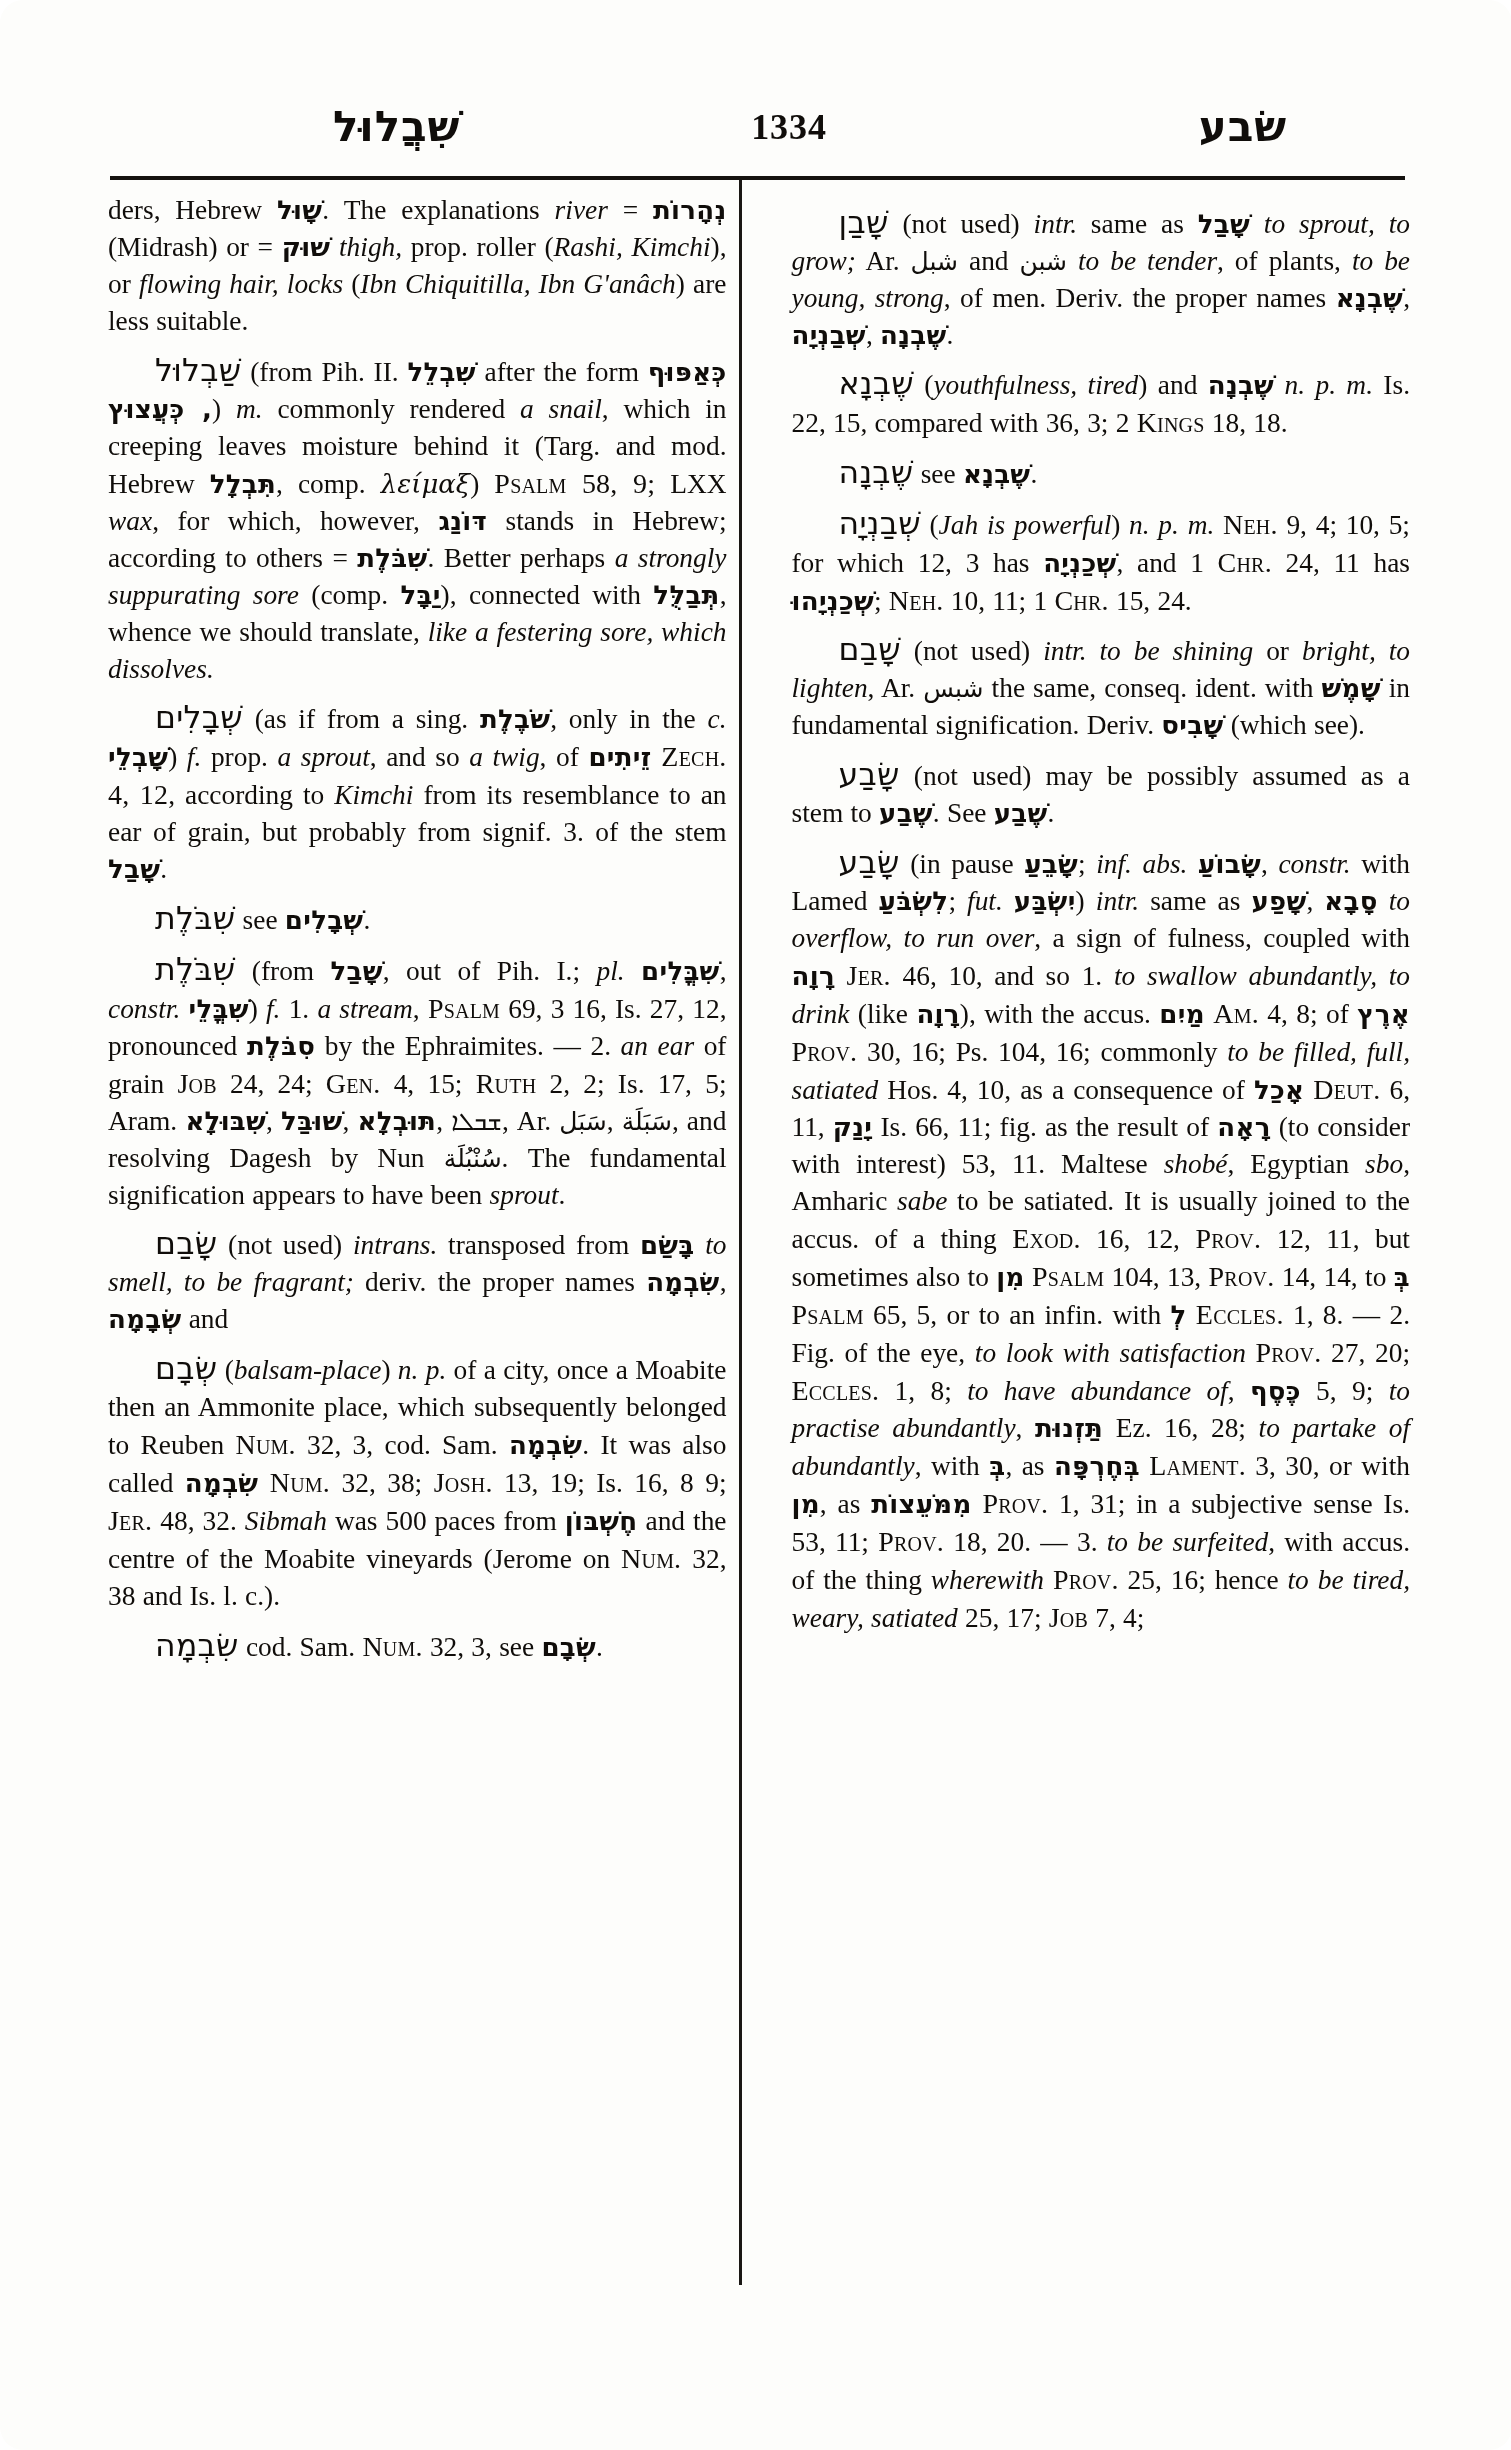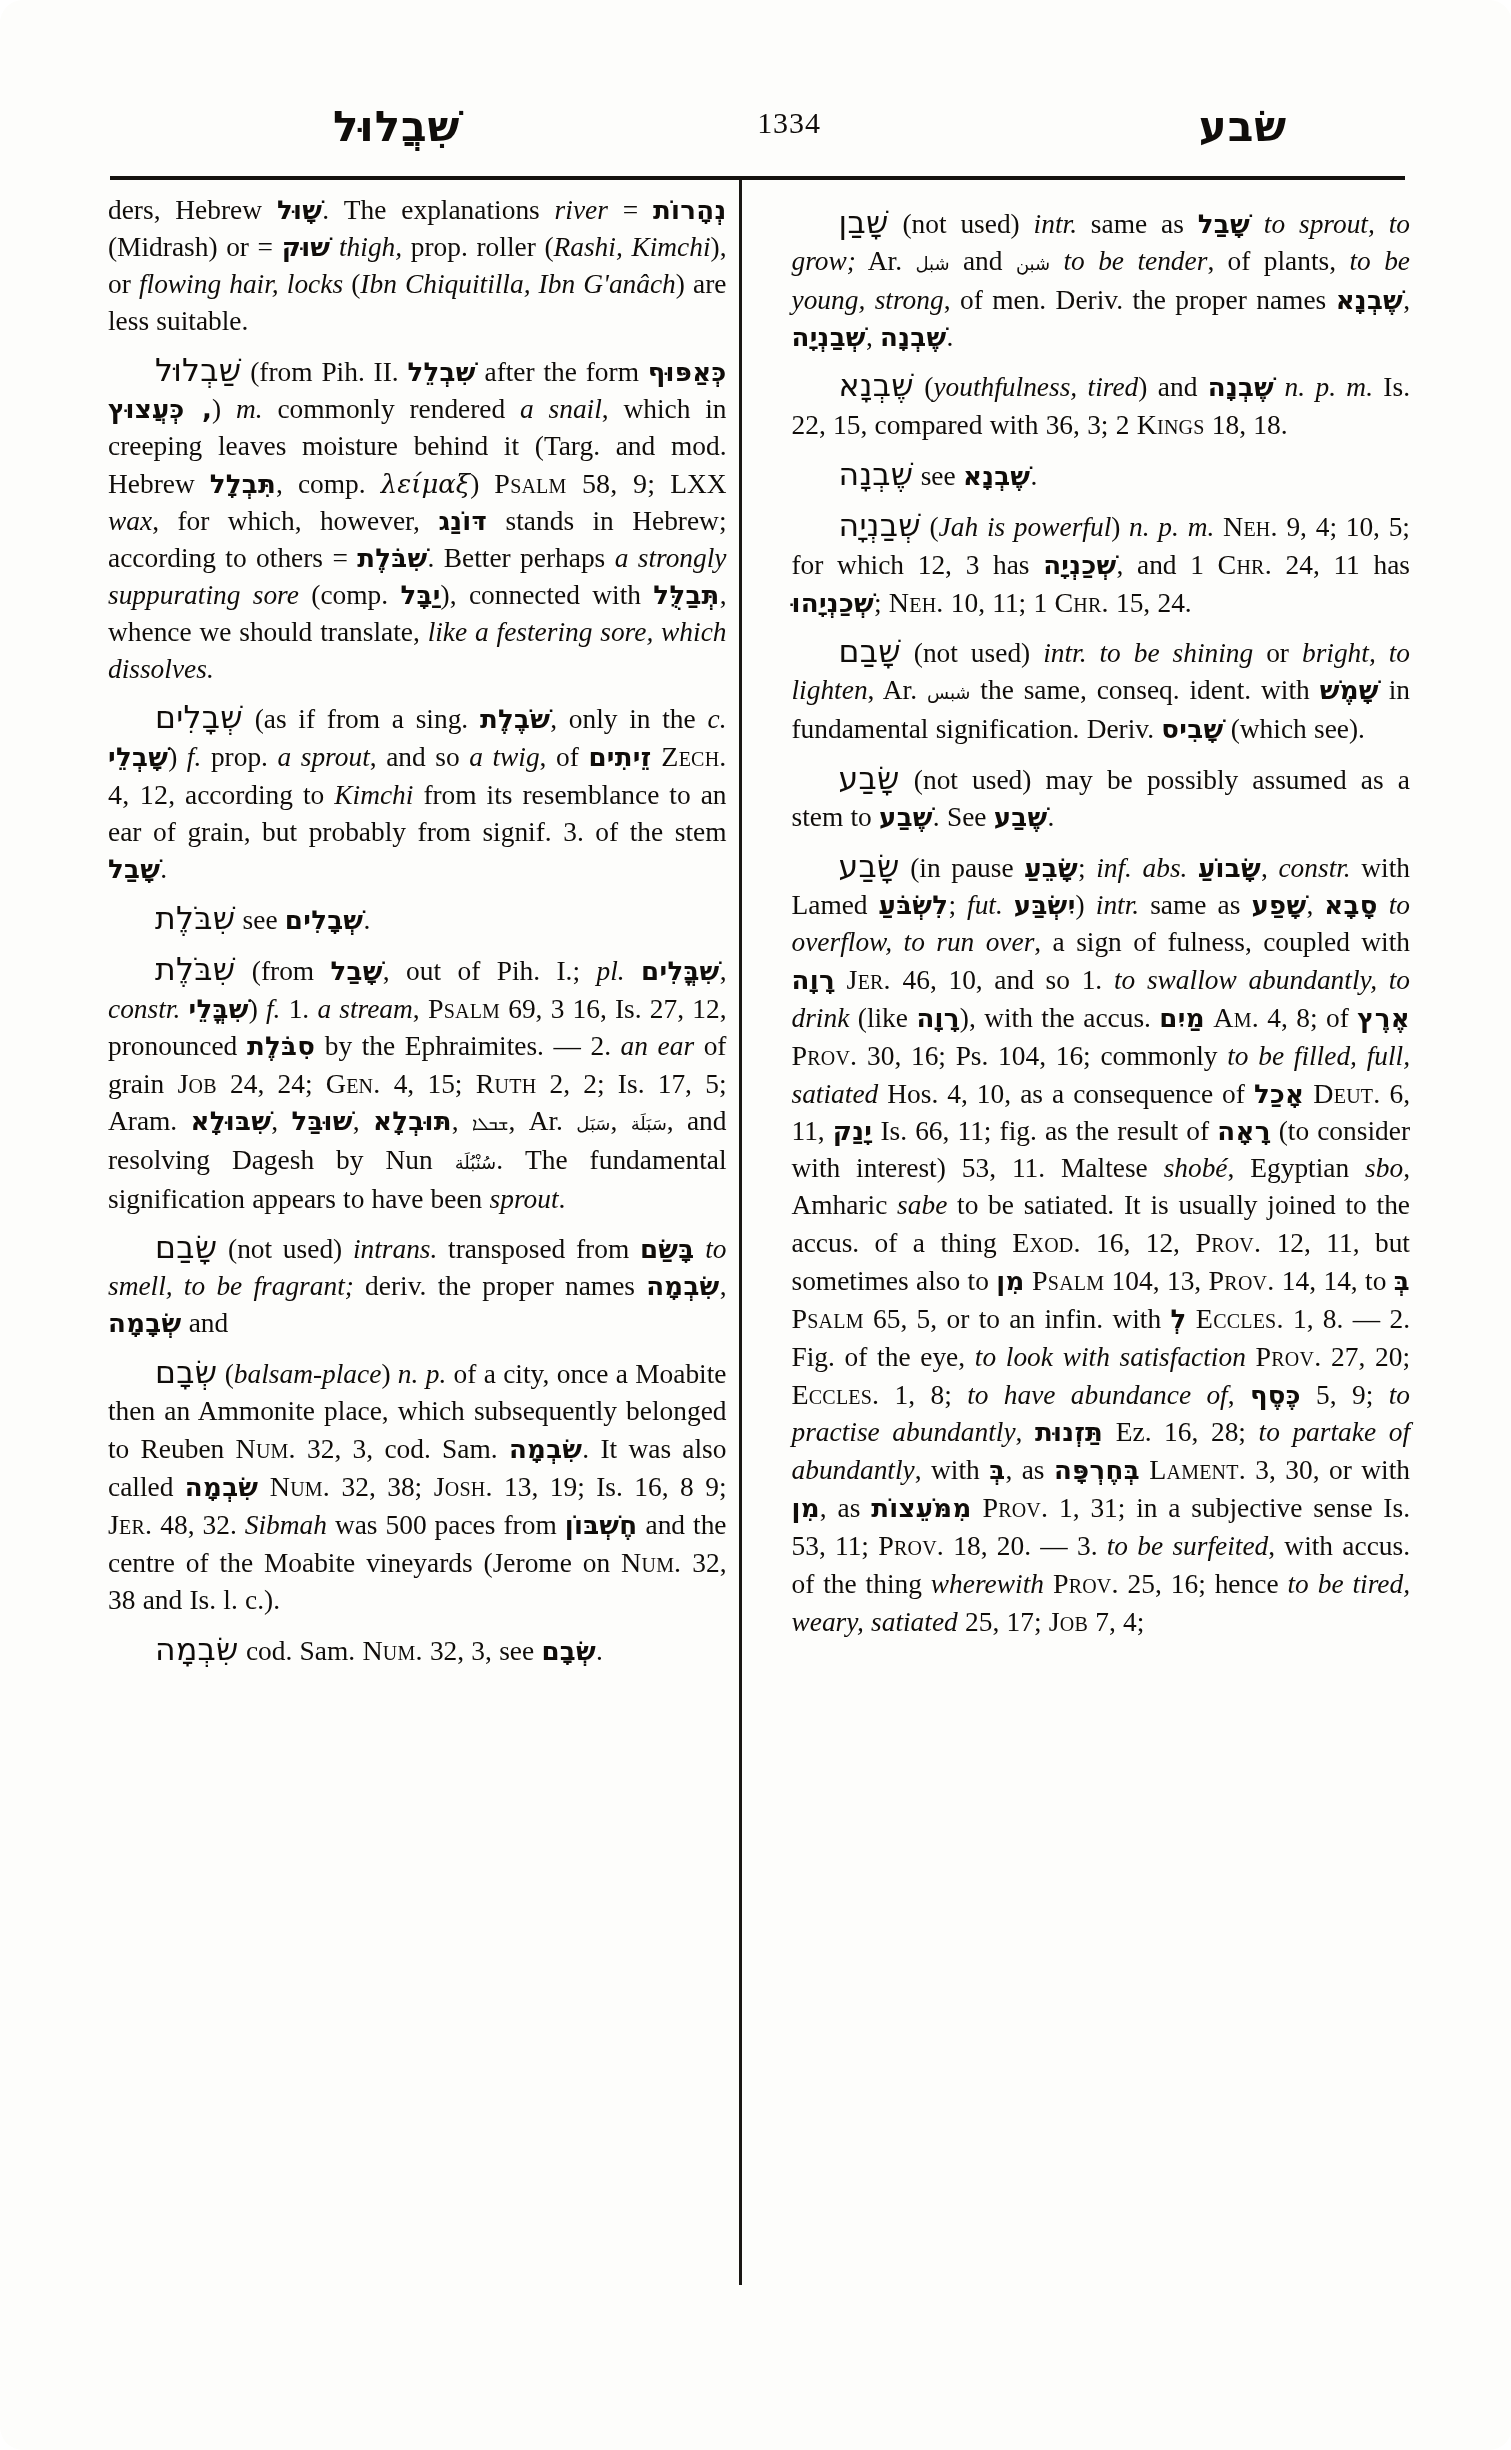--- a/index.html
+++ b/index.html
@@ -36,22 +36,22 @@
     font-family: "DejaVu Sans", sans-serif;
     font-size: 42px;
     font-weight: 700;
     direction: rtl;
     letter-spacing: 0.9px;
     line-height: 1;
   }
   .head-heb.left  { margin-left: 225px; }
   .head-heb.right { margin-right: 126px; }
   .folio {
-    font-size: 30px;
-    font-weight: 400;
+    font-size: 36px;
+    font-weight: 700;
     letter-spacing: 0.9px;
     font-family: "Liberation Serif", serif;
     margin-left: -81px;
   }
   .rule {
     position: absolute;
     top: 176px;
     left: 110px;
     width: 1295px;
     height: 3.6px;
@@ -101,21 +101,21 @@
     letter-spacing: 0.3px;
   }
   .heb.lemma {
     font-size: 31.5px;
     font-weight: 400;
   }
   .ar {
     font-family: "DejaVu Sans", sans-serif;
     direction: rtl;
     unicode-bidi: isolate;
-    font-size: 18px;
+    font-size: 25px;
   }
   .gk {
     font-family: "DejaVu Serif", serif;
     font-style: italic;
     font-size: 26px;
   }
   i, .it { font-style: italic; }
   .sc {
     font-variant: small-caps;
     font-size: 28px;

